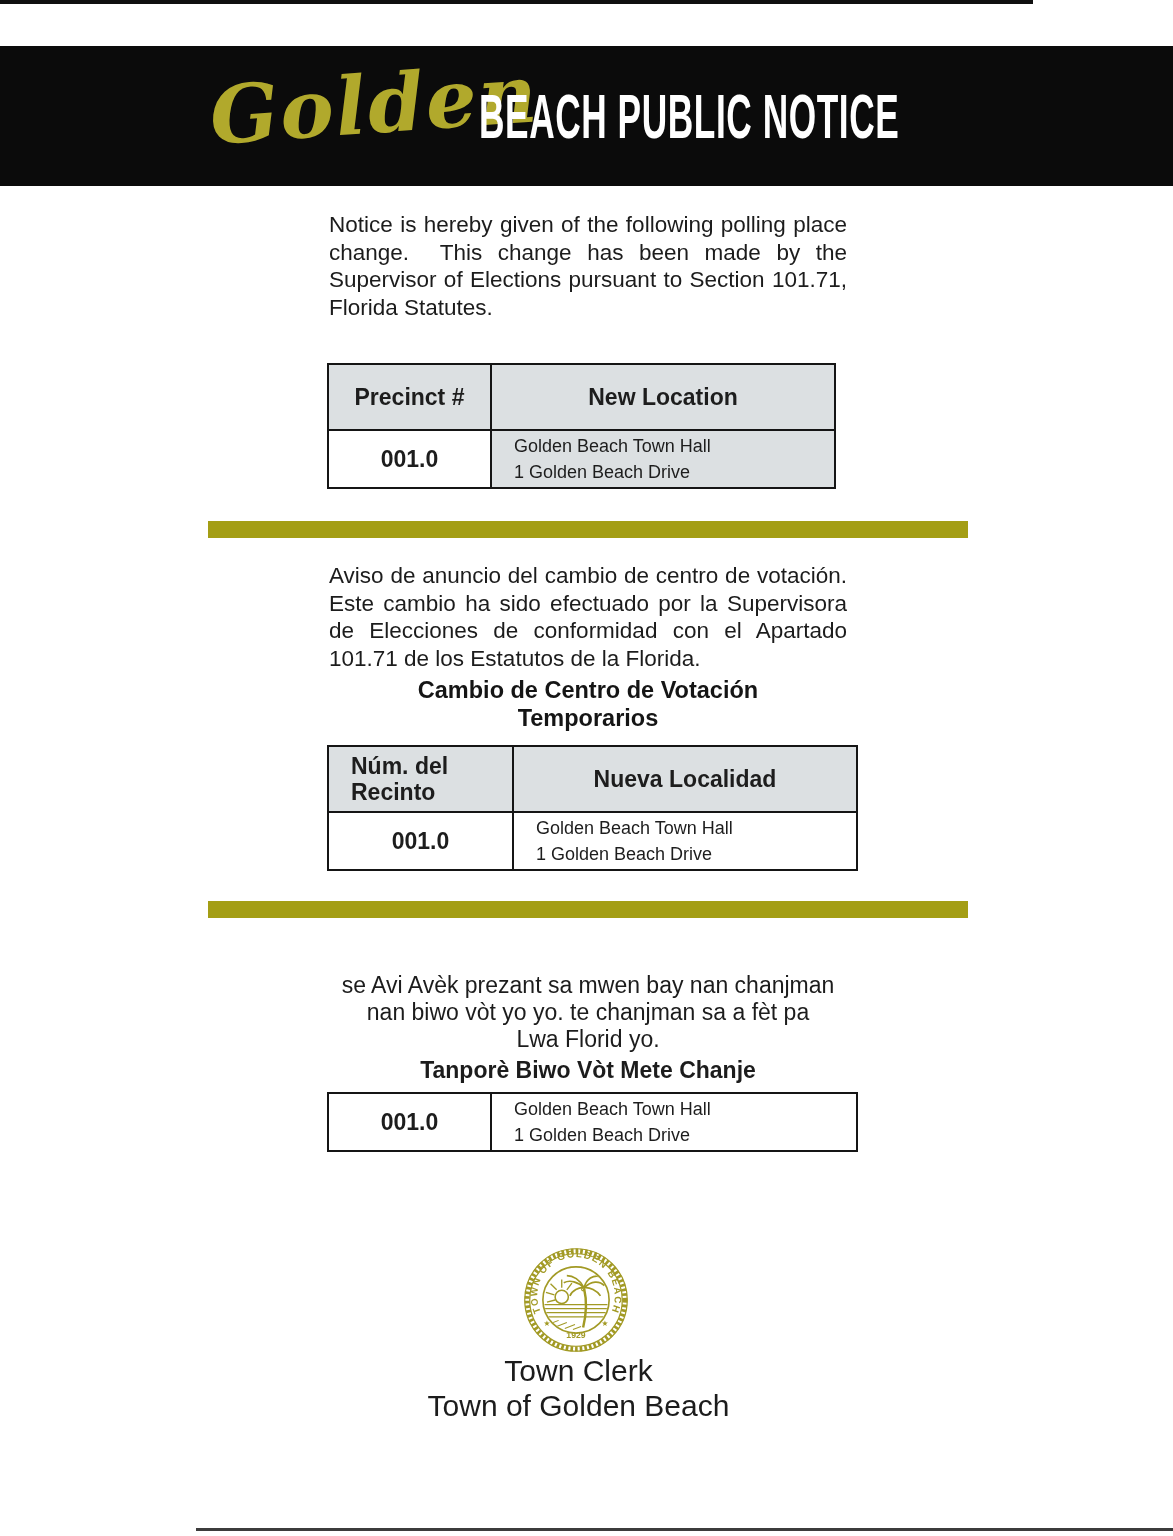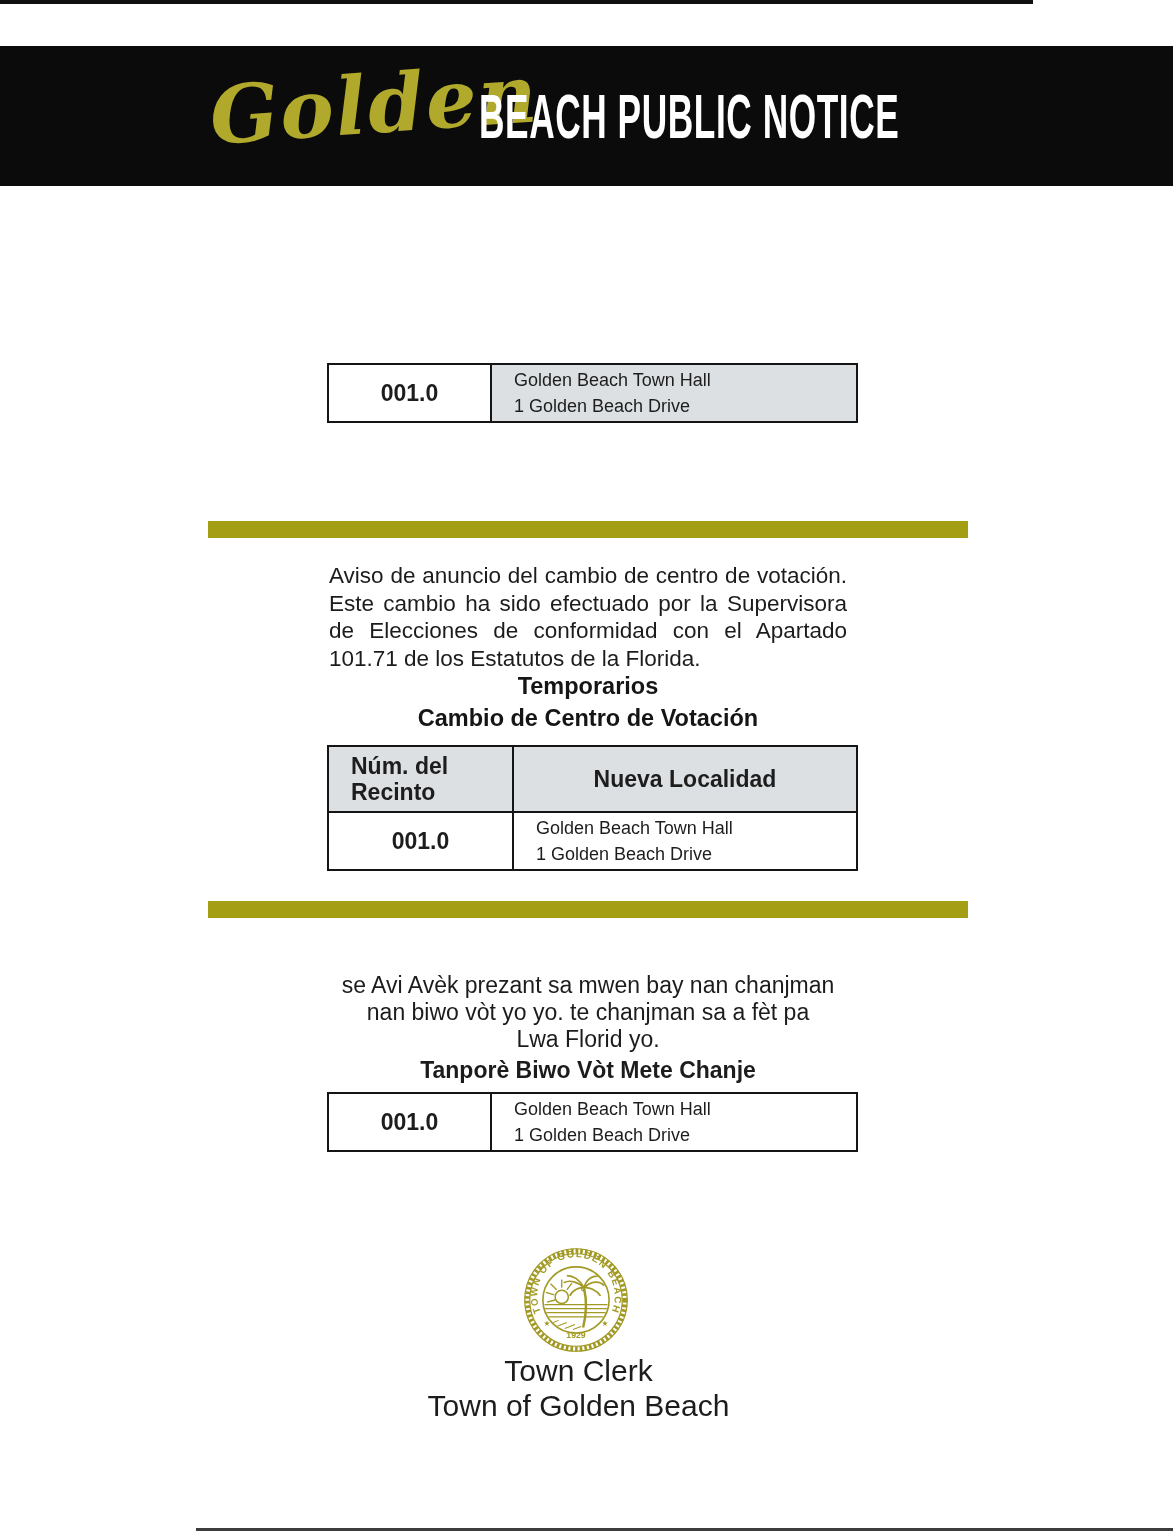--- a/index.html
+++ b/index.html
@@ -61,40 +61,45 @@
 <div class="page">
 
   <div class="top-edge"></div>
 
   <div class="band">
     <div class="script">Golden</div>
     <div class="title">BEACH PUBLIC NOTICE</div>
   </div>
 
   <div class="textcol" style="top:211px;">
+    <div class="para">Notice is hereby given of the following polling place change.&nbsp; This change has been made by the Supervisor of Elections pursuant to Section 101.71, Florida Statutes.</div>
   </div>
 
   <table class="ptable shade-loc" style="top:363px;position:absolute;">
     <tbody>
+        <tr>
+      <th class="c1">Precinct #</th>
+      <th class="c2">New Location</th>
+    </tr>
     <tr>
       <td class="c1">001.0</td>
       <td class="c2">
         <div>Golden Beach Town Hall</div>
         <div>1 Golden Beach Drive</div>
       </td>
     </tr>
   </tbody>
     </table>
 
   <div class="divider" style="top:521px;"></div>
 
   <div class="textcol" style="top:562px;">
     <div class="para">Aviso de anuncio del cambio de centro de votación. Este cambio ha sido efectuado por la Supervisora de Elecciones de conformidad con el Apartado 101.71 de los Estatutos de la Florida.</div>
+    <div class="sec-heading">Cambio de Centro de Votación</div>
     <div class="sec-heading" style="margin-top:0;">Temporarios</div>
-    <div class="sec-heading">Cambio de Centro de Votación</div>
   </div>
 
   <table class="ptable" style="top:745px;position:absolute;">
     <tbody>
         <tr>
       <th class="c1 left-head">
         <div>Núm. del</div>
         <div>Recinto</div>
       </th>
       <th class="c2">Nueva Localidad</th>

